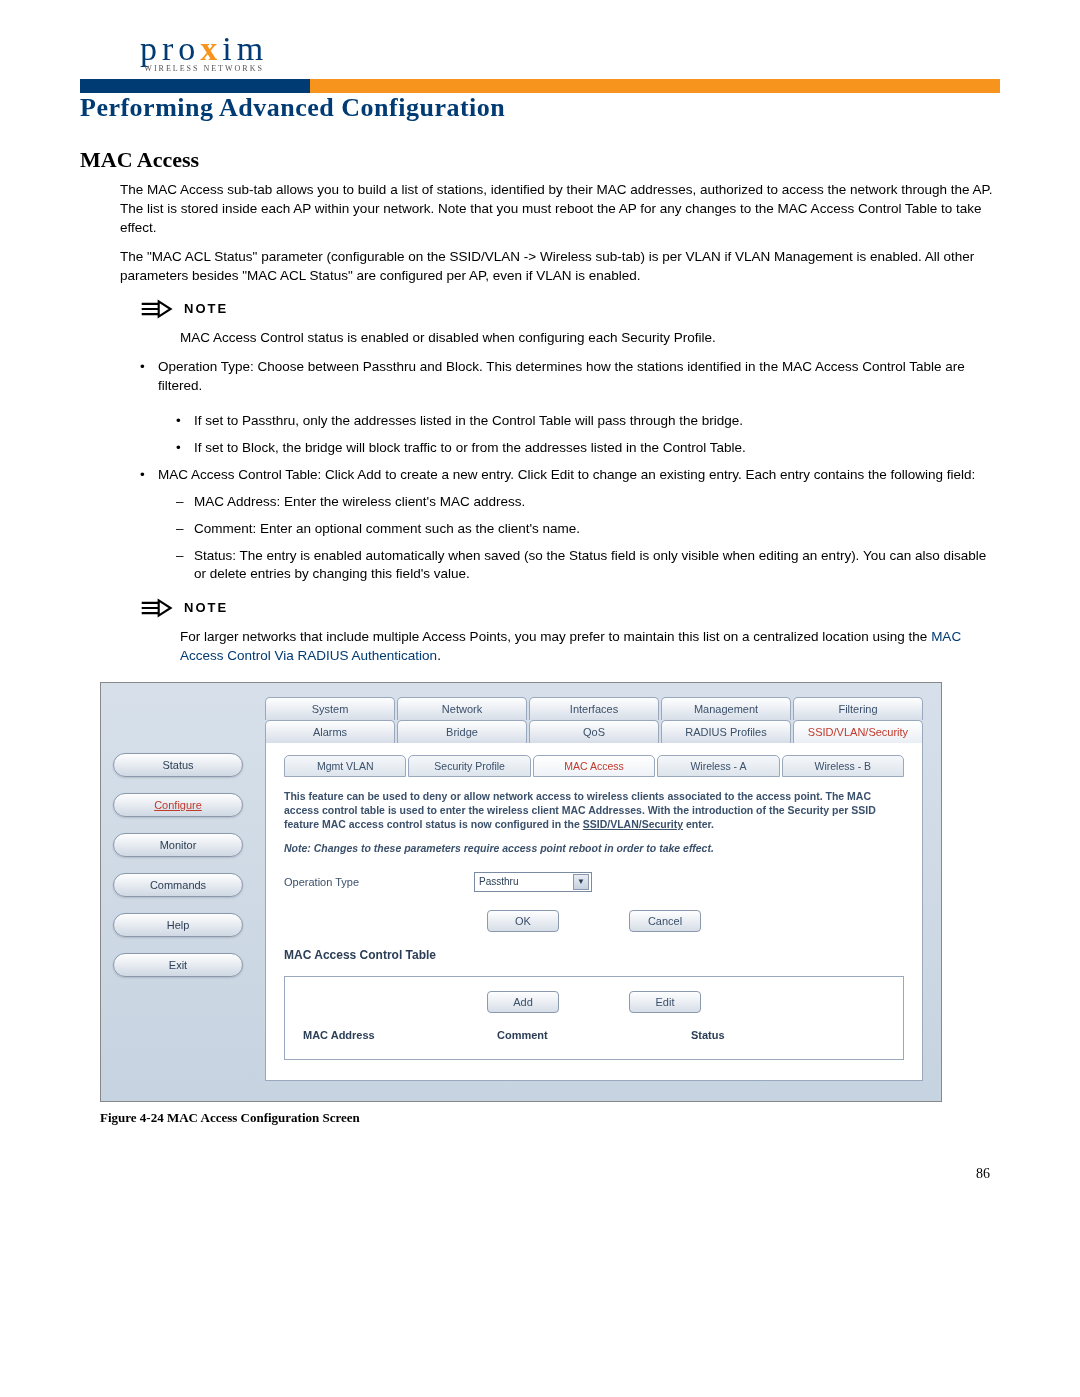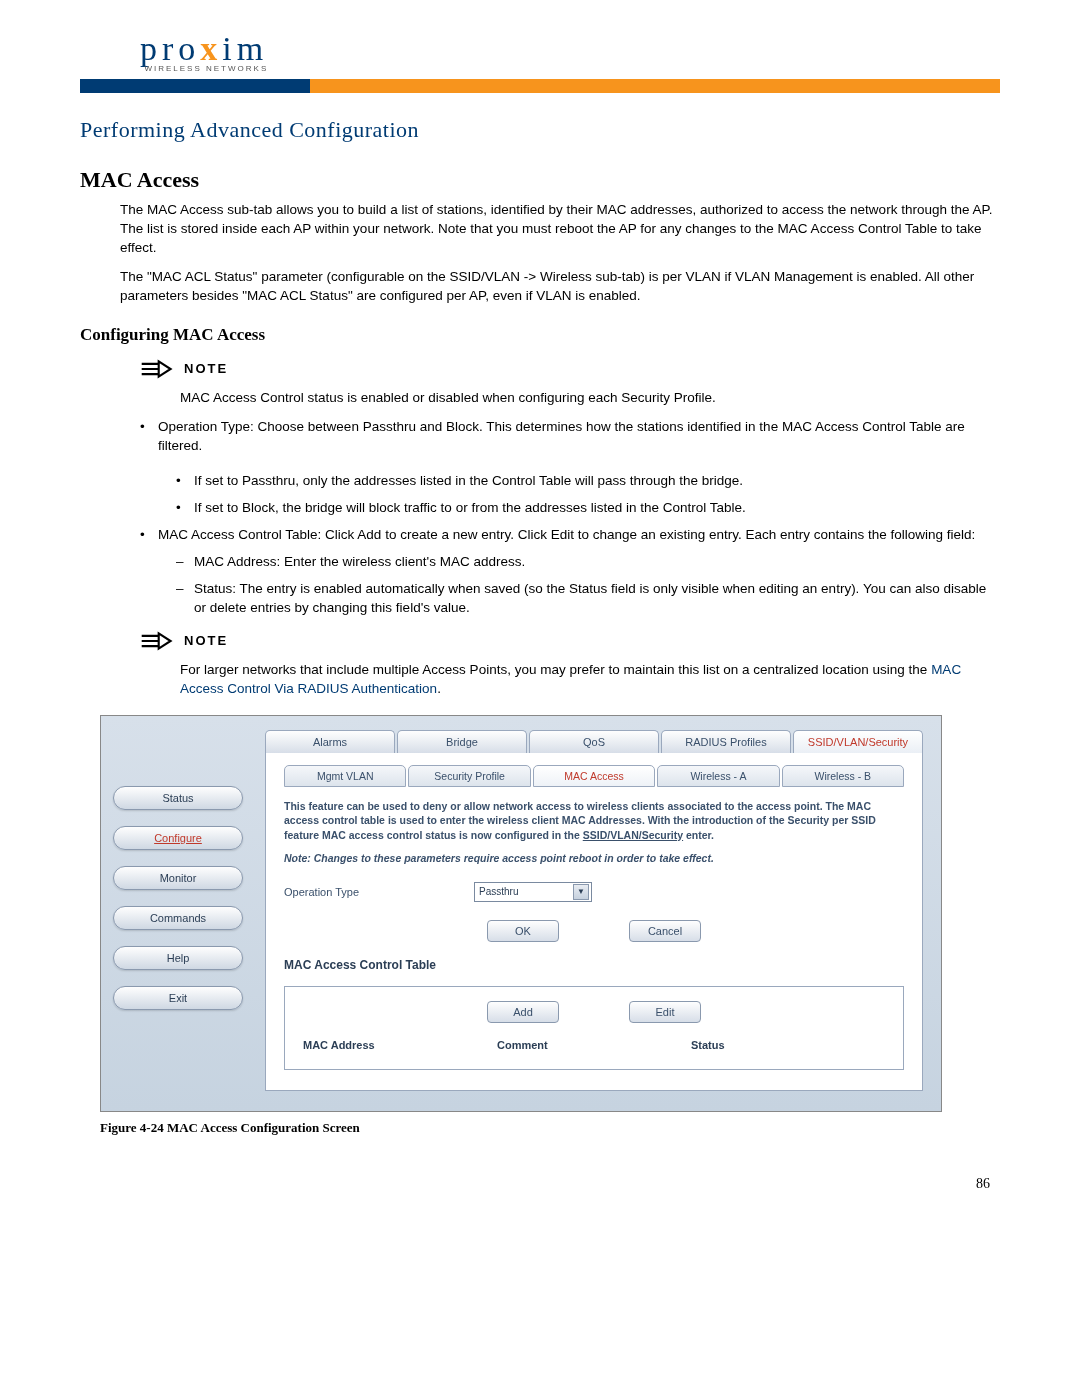--- a/index.html
+++ b/index.html
@@ -30,44 +30,44 @@
     font-weight: 400;
   }
   .logo-text .x {
     color: #f7941d;
     font-weight: bold;
   }
   .logo-sub {
     font-size: 8px;
     color: #555;
     letter-spacing: 2px;
-    text-align: right;
+    text-align: center;
     margin-top: -4px;
+    font-family: Liberation Serif, serif;
   }
   .header-bar {
     margin-top: 6px;
     height: 14px;
     display: flex;
   }
   .bar-blue {
     background: #003b73;
     width: 25%;
     height: 14px;
   }
   .bar-orange {
     background: #f7941d;
     width: 75%;
     height: 14px;
   }
   .section-title {
     font-family: "Times New Roman", serif;
     color: #003b73;
-    font-size: 22px;
-    font-weight: normal;
-    margin-top: 24px;
+    font-size: 26px;
+    font-weight: bold;
     letter-spacing: 0.5px;
   }
   h2.topic {
     font-family: "Times New Roman", serif;
     font-size: 22px;
     font-weight: bold;
     margin: 24px 0 8px 0;
   }
   h3.subtopic {
     font-family: "Times New Roman", serif;
@@ -358,21 +358,20 @@
     <div class="bar-orange"></div>
   </div>
 
   <div class="section-title">Performing Advanced Configuration</div>
 
   <h2 class="topic">MAC Access</h2>
 
   <p class="body-text">The MAC Access sub-tab allows you to build a list of stations, identified by their MAC addresses, authorized to access the network through the AP. The list is stored inside each AP within your network. Note that you must reboot the AP for any changes to the MAC Access Control Table to take effect.</p>
   <p class="body-text">The "MAC ACL Status" parameter (configurable on the SSID/VLAN -&gt; Wireless sub-tab) is per VLAN if VLAN Management is enabled. All other parameters besides "MAC ACL Status" are configured per AP, even if VLAN is enabled.</p>
 
-  <h3 class="subtopic">Configuring MAC Access</h3>
 
   <div class="note-block">
     <span class="note-icon">
       <svg viewBox="0 0 40 22">
           <path d="M2 5 H22 M2 11 H22 M2 17 H22" stroke="#000" stroke-width="2.5" fill="none"></path>
           <path d="M22 2 L36 11 L22 20 Z" fill="none" stroke="#000" stroke-width="2.5"></path>
         </svg>
     </span>
     <span class="note-label">NOTE</span>
   </div>
@@ -383,20 +382,21 @@
       <b>Operation Type:</b><span> Choose between </span><b>Passthru</b><span> and </span><b>Block</b><span>. This determines how the stations identified in the MAC Access Control Table are filtered.</span>
       <ul class="sub-list">
         <li><span>If set to </span><b>Passthru</b><span>, only the addresses listed in the Control Table will pass through the bridge.</span></li>
         <li><span>If set to </span><b>Block</b><span>, the bridge will block traffic to or from the addresses listed in the Control Table.</span></li>
       </ul>
     </li>
     <li>
       <b>MAC Access Control Table:</b><span> Click </span><b>Add</b><span> to create a new entry. Click </span><b>Edit</b><span> to change an existing entry. Each entry contains the following field:</span>
       <ul class="dash-list">
         <li><b>MAC Address:</b><span> Enter the wireless client's MAC address.</span></li>
+        <li><b>Comment:</b><span> Enter an optional comment such as the client's name.</span></li>
         <li><b>Status:</b><span> The entry is enabled automatically when saved (so the Status field is only visible when editing an entry). You can also disable or delete entries by changing this field's value.</span></li>
       </ul>
     </li>
   </ul>
 
   <div class="note-block">
     <span class="note-icon">
       <svg viewBox="0 0 40 22">
           <path d="M2 5 H22 M2 11 H22 M2 17 H22" stroke="#000" stroke-width="2.5" fill="none"></path>
           <path d="M22 2 L36 11 L22 20 Z" fill="none" stroke="#000" stroke-width="2.5"></path>
@@ -411,20 +411,27 @@
   <div class="screenshot">
     <div class="side-nav">
       <div class="pill">Status</div>
       <div class="pill active">Configure</div>
       <div class="pill">Monitor</div>
       <div class="pill">Commands</div>
       <div class="pill">Help</div>
       <div class="pill">Exit</div>
     </div>
     <div class="main-panel">
+      <div class="tab-row">
+        <div class="mtab">System</div>
+        <div class="mtab">Network</div>
+        <div class="mtab">Interfaces</div>
+        <div class="mtab">Management</div>
+        <div class="mtab">Filtering</div>
+      </div>
       <div class="tab-row">
         <div class="mtab">Alarms</div>
         <div class="mtab">Bridge</div>
         <div class="mtab">QoS</div>
         <div class="mtab">RADIUS Profiles</div>
         <div class="mtab active">SSID/VLAN/Security</div>
       </div>
       <div class="content-area">
         <div class="sub-tab-row">
           <div class="stab">Mgmt VLAN</div>

